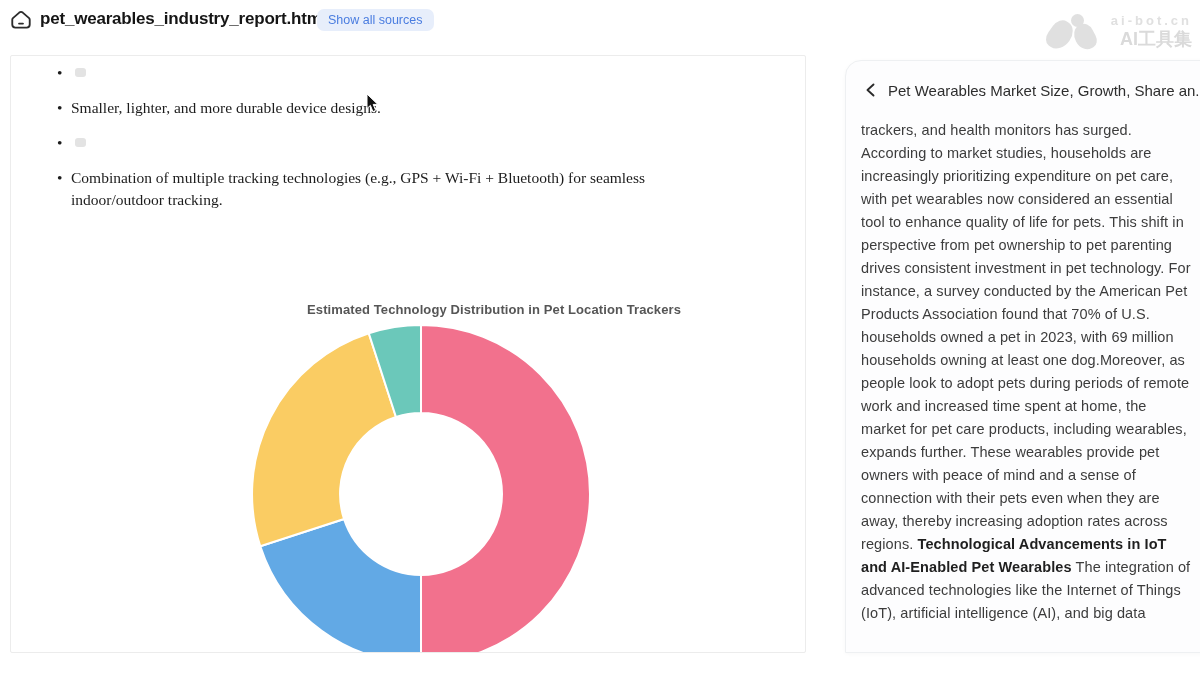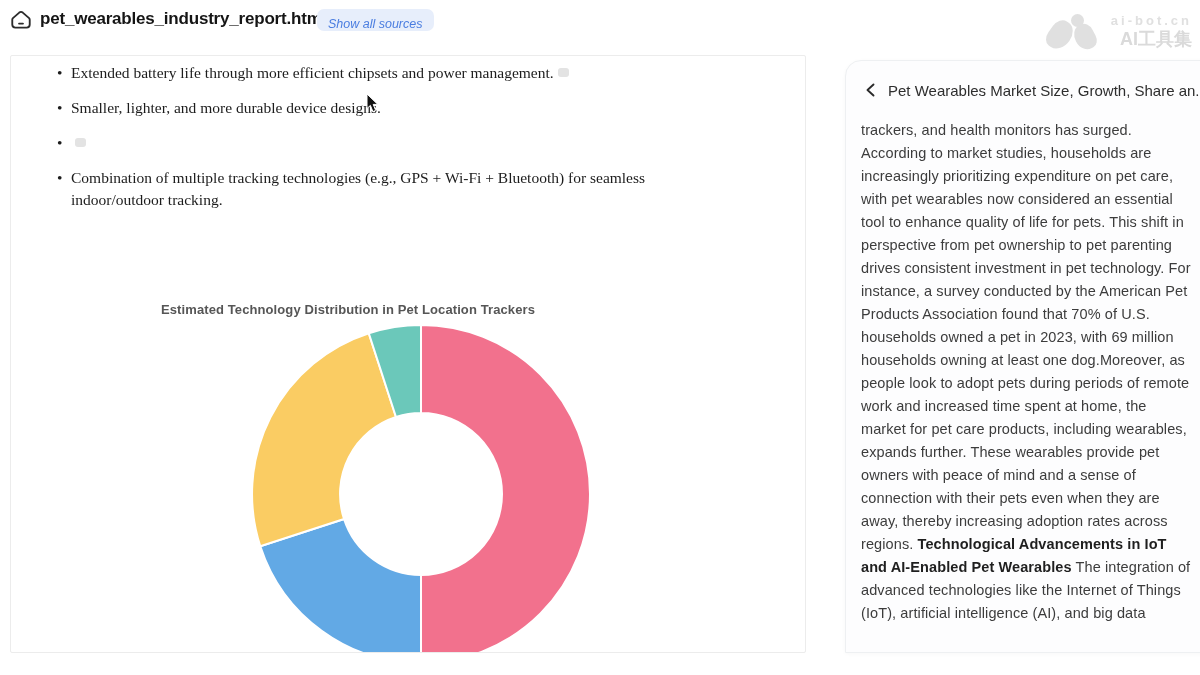--- a/index.html
+++ b/index.html
@@ -5,22 +5,22 @@
   html,body{margin:0;padding:0;background:#ffffff;}
   body{width:1200px;height:675px;position:relative;overflow:hidden;
        font-family:"Liberation Sans",sans-serif;-webkit-font-smoothing:antialiased;}
 
   
   .topbar{position:absolute;left:0;top:0;width:1200px;height:55px;background:#ffffff;}
   .home-ic{position:absolute;left:9px;top:8px;width:24px;height:24px;cursor:pointer;}
   .file-title{position:absolute;left:40px;top:9px;font-size:17px;font-weight:700;
               color:#151515;letter-spacing:-0.2px;}
   .src-pill{position:absolute;left:317px;top:9px;height:22px;padding:0 11px;
-            background:#e7eefb;border-radius:7px;display:flex;align-items:flex-end;
-            font-size:12.5px;font-weight:500;color:#4a7de0;cursor:pointer;font-style:italic;}
+            background:#e7eefb;border-radius:7px;display:flex;align-items:center;
+            font-size:12.5px;font-weight:500;color:#4a7de0;cursor:pointer;}
 
   
   .wm{position:absolute;right:8px;top:12px;display:flex;align-items:flex-end;gap:10px;
       color:#dcdcdc;user-select:none;}
   .wm-logo{width:52px;height:38px;position:relative;}
   .wm-blob{position:absolute;background:#e0e0e0;border-radius:50% 50% 50% 50%;}
   .b1{width:22px;height:30px;left:0;top:8px;transform:rotate(35deg);border-radius:46% 54% 60% 40%;}
   .b2{width:13px;height:13px;left:22px;top:2px;border-radius:50%;}
   .b3{width:20px;height:26px;left:26px;top:12px;transform:rotate(-28deg);border-radius:55% 45% 42% 58%;}
   .wm-text{display:flex;flex-direction:column;align-items:flex-end;line-height:1.15;}
@@ -32,21 +32,21 @@
             border:1px solid #ececec;border-radius:2px;box-sizing:border-box;overflow:hidden;}
   .doc-inner{position:absolute;left:0;top:0;width:100%;height:100%;}
   ul.bullets{margin:6px 0 0 0;padding:0 0 0 60px;list-style:none;
              font-family:"Liberation Serif",serif;font-size:15.5px;color:#1c1c1c;}
   ul.bullets li{position:relative;margin:0 0 13px 0;max-width:660px;line-height:1.42;}
   ul.bullets li::before{content:"•";position:absolute;left:-14px;top:0;color:#1c1c1c;}
   .cite-chip{display:inline-block;width:11px;height:9px;border-radius:3px;background:#e3e3e3;
              margin-left:4px;vertical-align:1px;}
 
   
-  .chart-title{position:absolute;left:150px;top:246px;width:520px;text-align:left;
+  .chart-title{position:absolute;left:150px;top:246px;width:520px;text-align:right;
                font-size:13px;font-weight:700;color:#565656;letter-spacing:0.1px;}
   .donut-svg{position:absolute;left:228px;top:256px;}
 
   
   .cursor{position:absolute;left:366px;top:94px;width:15px;height:20px;pointer-events:none;}
 
   
   .panel{position:absolute;left:845px;top:60px;width:372px;height:593px;background:#fdfdfe;
          border:1px solid #eef0f2;border-top-left-radius:16px;box-sizing:border-box;
          box-shadow:0 1px 4px rgba(0,0,0,0.03);overflow:hidden;}
@@ -80,21 +80,21 @@
       <span class="wm-en">ai-bot.cn</span>
       <span class="wm-cn">AI工具集</span>
     </div>
   </div>
 </div>
 
 <div class="doc-card">
   <div class="doc-inner">
     <ul class="bullets">
       <li>
-        <span>Extended battery life through more efficient chipsets and power management.</span><span class="cite-chip"></span>
+        <span class="cite-chip"></span>
       </li>
       <li>
         <span>Smaller, lighter, and more durable device designs.</span>
       </li>
       <li>
         <span class="cite-chip"></span>
       </li>
       <li>
         <span>Combination of multiple tracking technologies (e.g., GPS + Wi-Fi + Bluetooth) for seamless indoor/outdoor tracking.</span>
       </li>

